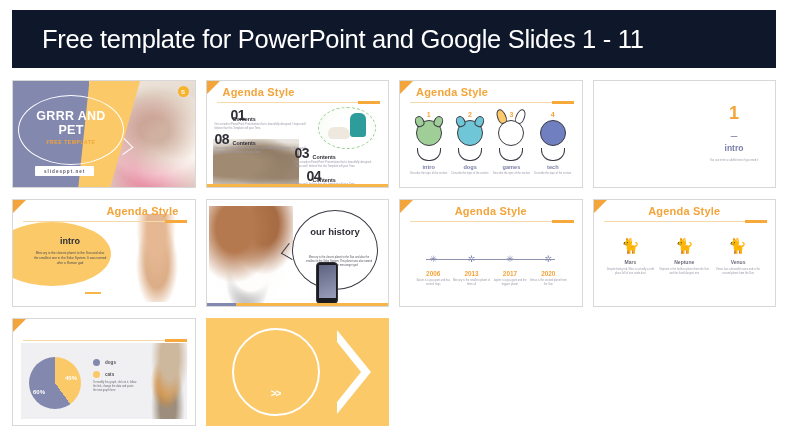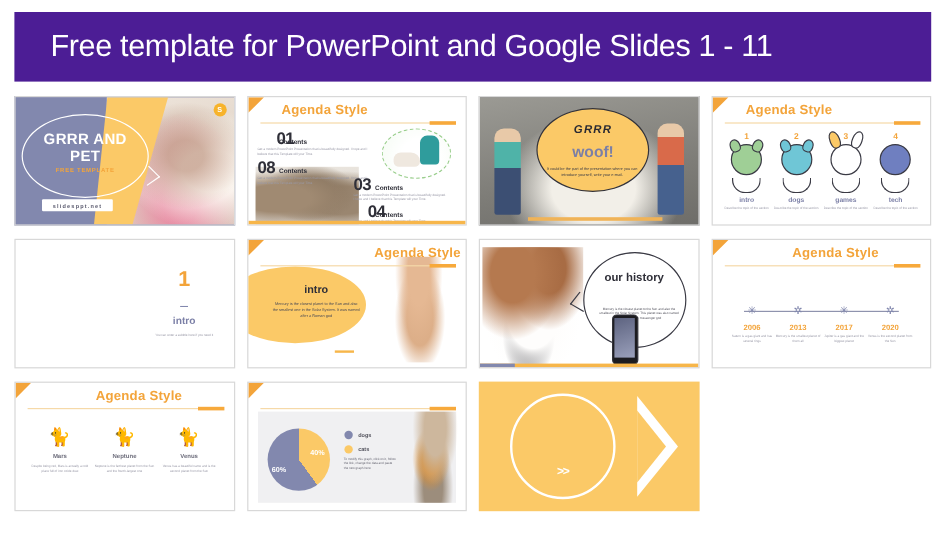--- a/index.html
+++ b/index.html
@@ -5,21 +5,21 @@
   * { box-sizing: border-box; margin: 0; padding: 0; }
   html, body { width: 788px; height: 447px; overflow: hidden; }
   body {
     background: #ffffff;
     font-family: "Liberation Sans", sans-serif;
     padding: 10px 12px 8px 12px;
   }
 
   
   .banner {
-    background: #4c1d95;
+    background: #0f172a;
     height: 58px;
     display: flex;
     align-items: center;
     padding-left: 30px;
     margin-bottom: 12px;
   }
   .banner-title {
     color: #ffffff;
     font-size: 25.5px;
     font-weight: 400;
@@ -32,21 +32,20 @@
     display: grid;
     grid-template-columns: repeat(4, 1fr);
     grid-template-rows: repeat(3, 108px);
     gap: 11px 10px;
   }
   .slide {
     position: relative;
     background: #ffffff;
     border: 1px solid #d8d8d8;
     overflow: hidden;
-    padding-left: 12px;
   }
   .slide.noborder { border: none; }
 
   
   .corner {
     position: absolute; left: 0; top: 0;
     width: 0; height: 0;
     border-left: 13px solid #f3a43a;
     border-bottom: 13px solid transparent;
     z-index: 6;
@@ -425,30 +424,20 @@
     <div class="lbl" style="left:106px;top:73px">Contents</div>
     <div class="txt tiny" style="left:88px;top:80px;width:78px">Get a modern PowerPoint Presentation that is beautifully designed. I hope and I believe that this Template will your Time.</div>
 
     <div class="num" style="left:100px;top:87px">04</div>
     <div class="lbl" style="left:106px;top:96px">Contents</div>
     <div class="txt tiny" style="left:88px;top:102px;width:78px">I hope and I believe that this Template will your Time.</div>
 
     <div class="bottombar"></div>
   </div>
 
-  <div class="slide s3">
-    <div class="bg"></div>
-    <div class="pL"></div>
-    <div class="pR"></div>
-    <div class="bub"></div>
-    <div class="grrr">GRRR</div>
-    <div class="woof">woof!</div>
-    <div class="desc tiny2">It could be the part of the presentation where you can introduce yourself, write your e-mail.</div>
-    <div class="strip"></div>
-  </div>
 
   <div class="slide s4">
     <div class="corner"></div>
     <div class="agenda-title left">Agenda Style</div>
     <div class="rule"></div>
     <div class="av-wrap">
       <div class="av">
         <div class="n">1</div>
         <div class="face" style="background:#9fcf96">
           <span class="ear-l"></span>

